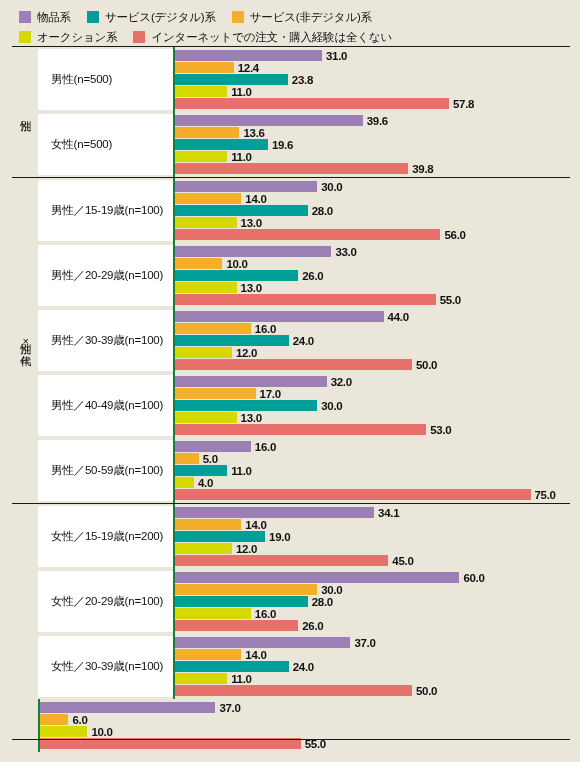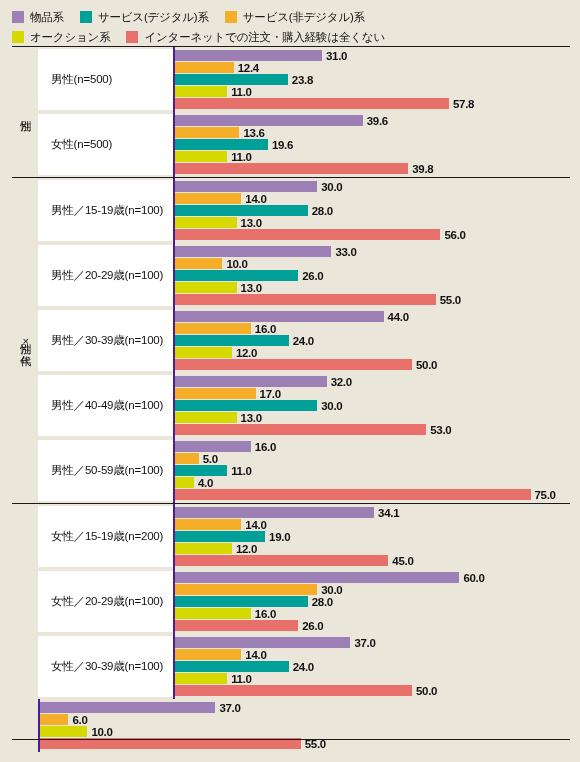--- a/index.html
+++ b/index.html
@@ -17,20 +17,21 @@
   
   #legend {
     padding: 7px 0 4px 12px;
     height: 46px;
     box-sizing: border-box;
   }
   .legend-row {
     display: flex;
     align-items: center;
     height: 20px;
+    margin-left: 7px;
   }
   .legend-item {
     display: flex;
     align-items: center;
     margin-right: 16px;
   }
   .legend-swatch {
     width: 12px;
     height: 12px;
     margin-right: 6px;
@@ -101,21 +102,21 @@
     box-sizing: border-box;
     font-size: 11.5px;
     color: #111;
     letter-spacing: -0.2px;
     margin: 2px 0;
     white-space: nowrap;
   }
   .row-bars {
     flex: 1 1 auto;
     position: relative;
-    border-left: 2px solid #4c1d95;
+    border-left: 2px solid #15803d;
     padding: 3px 0 3px 0;
     box-sizing: border-box;
   }
   .bar-line {
     height: 11px;
     display: flex;
     align-items: center;
     margin-bottom: 1px;
   }
   .bar-line:last-child { margin-bottom: 0; }

